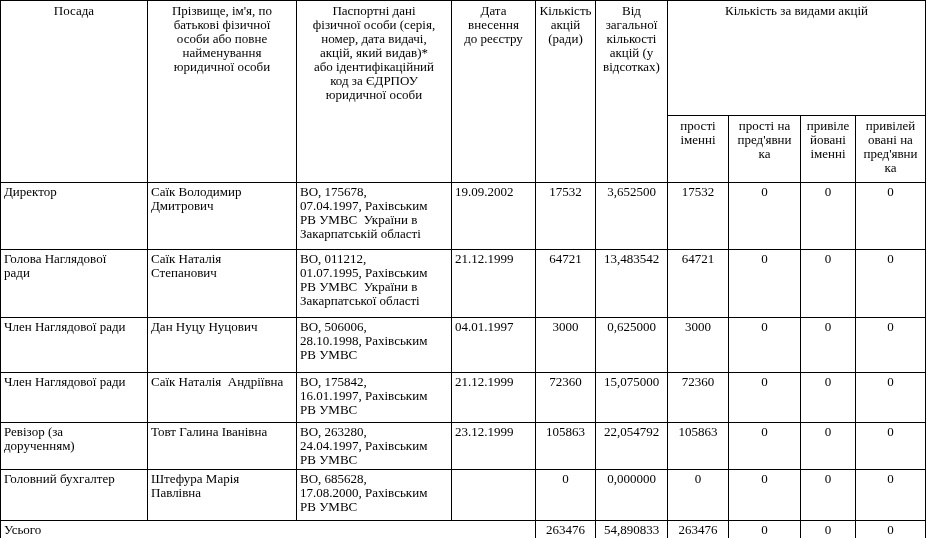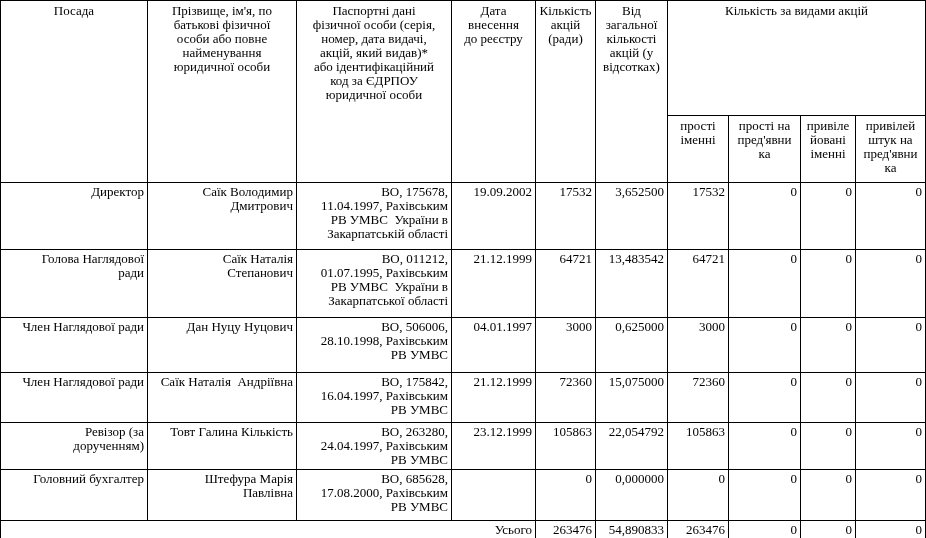--- a/index.html
+++ b/index.html
@@ -28,23 +28,23 @@
     padding: 2px 3px;
     overflow: hidden;
     white-space: pre-wrap;
     word-wrap: break-word;
   }
   .reg-table th {
     font-weight: normal;
     text-align: center;
     padding-top: 3px;
   }
-  .c-left  { text-align: right; }
-  .c-date  { text-align: right; }
-  .c-num   { text-align: right; }
+  .c-left  { text-align: left; }
+  .c-date  { text-align: left; }
+  .c-num   { text-align: center; }
   .total-row td { vertical-align: middle; padding-top: 1px; padding-bottom: 1px; }
 </style>
 </head>
 <body>
 
 <table class="reg-table">
   <colgroup>
     <col style="width:147px">
     <col style="width:149px">
     <col style="width:155px">
@@ -87,32 +87,32 @@
     <tr style="height:67px">
       <th>прості
 іменні</th>
       <th>прості на
 пред'явни
 ка</th>
       <th>привіле
 йовані
 іменні</th>
       <th>привілей
-штук на
+овані на
 пред'явни
 ка</th>
     </tr>
   </thead>
   <tbody>
     <tr style="height:67px">
       <td class="c-left">Директор</td>
       <td class="c-left">Саїк Володимир
 Дмитрович</td>
       <td class="c-left">ВО, 175678,
-11.04.1997, Рахівським
+07.04.1997, Рахівським
 РВ УМВС  України в
 Закарпатській області</td>
       <td class="c-date">19.09.2002</td>
       <td class="c-num">17532</td>
       <td class="c-num">3,652500</td>
       <td class="c-num">17532</td>
       <td class="c-num">0</td>
       <td class="c-num">0</td>
       <td class="c-num">0</td>
     </tr>
@@ -144,34 +144,34 @@
       <td class="c-num">0,625000</td>
       <td class="c-num">3000</td>
       <td class="c-num">0</td>
       <td class="c-num">0</td>
       <td class="c-num">0</td>
     </tr>
     <tr style="height:50px">
       <td class="c-left">Член Наглядової ради</td>
       <td class="c-left">Саїк Наталія  Андріївна</td>
       <td class="c-left">ВО, 175842,
-16.04.1997, Рахівським
+16.01.1997, Рахівським
 РВ УМВС</td>
       <td class="c-date">21.12.1999</td>
       <td class="c-num">72360</td>
       <td class="c-num">15,075000</td>
       <td class="c-num">72360</td>
       <td class="c-num">0</td>
       <td class="c-num">0</td>
       <td class="c-num">0</td>
     </tr>
     <tr style="height:45px">
       <td class="c-left">Ревізор (за
 дорученням)</td>
-      <td class="c-left">Товт Галина Кількість</td>
+      <td class="c-left">Товт Галина Іванівна</td>
       <td class="c-left">ВО, 263280,
 24.04.1997, Рахівським
 РВ УМВС</td>
       <td class="c-date">23.12.1999</td>
       <td class="c-num">105863</td>
       <td class="c-num">22,054792</td>
       <td class="c-num">105863</td>
       <td class="c-num">0</td>
       <td class="c-num">0</td>
       <td class="c-num">0</td>

